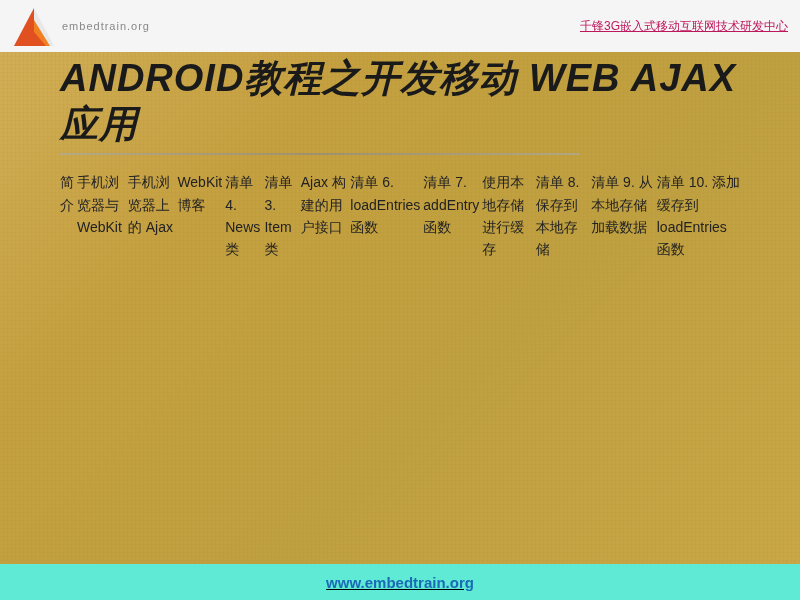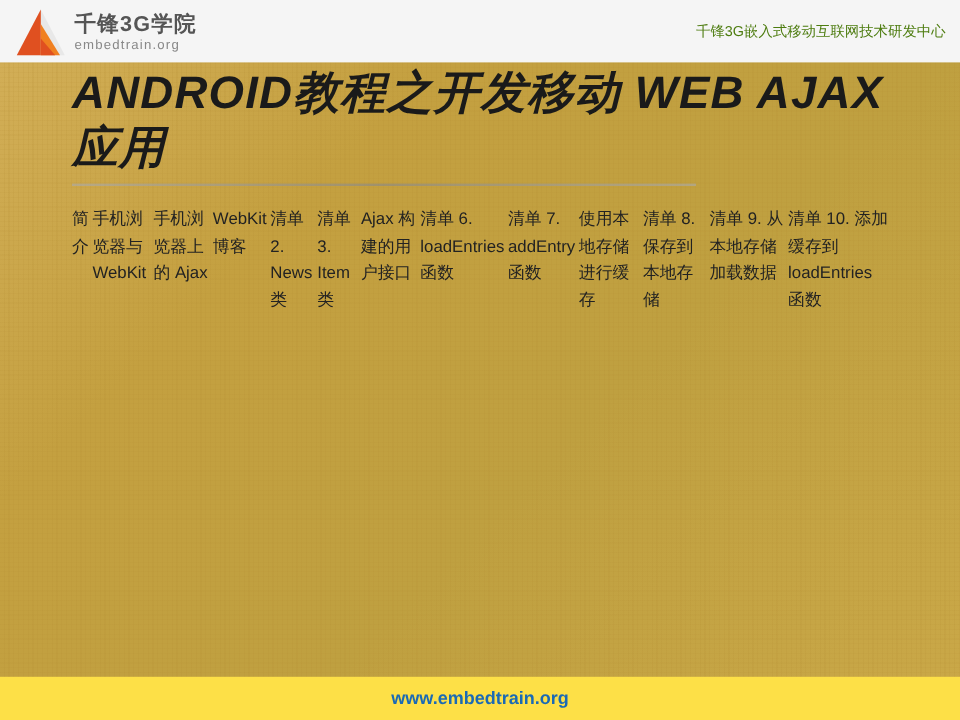--- a/index.html
+++ b/index.html
@@ -71,21 +71,22 @@
     }
 
     .logo-subtitle {
       font-size: 11px;
       color: #888;
       letter-spacing: 1px;
     }
 
     .header-right {
       font-size: 12px;
-      color: #4d7c0f;
+      color: #be185d;
+      text-decoration: underline;
     }
 
     
     .main {
       position: relative;
       padding: 4px 60px 10px 60px;
       z-index: 5;
     }
 
     
@@ -122,26 +123,27 @@
       line-height: 1.6;
     }
 
     
     .footer {
       position: absolute;
       bottom: 0;
       left: 0;
       right: 0;
       height: 36px;
-      background: #fde047;
+      background: #5eead4;
       display: flex;
       align-items: center;
       justify-content: center;
       gap: 40px;
       z-index: 10;
+      text-decoration: underline;
     }
 
     .footer-link {
       font-size: 15px;
       color: #1a6ab5;
       font-weight: bold;
       text-decoration: none;
     }
   </style>
 </head>
@@ -153,39 +155,38 @@
   <div class="logo-area">
 
     <svg class="logo-icon" viewBox="0 0 44 44">
 
       <polygon points="2,42 22,4 42,42" fill="#e8e8e8"></polygon>
       <polygon points="2,42 22,4 22,42" fill="#e05020"></polygon>
       <polygon points="22,42 22,16 38,42" fill="#f08020"></polygon>
       <polygon points="22,42 22,28 34,42" fill="#e05020"></polygon>
     </svg>
     <div class="logo-text-area">
-      <span class="logo-title">千锋3G学院</span>
       <span class="logo-subtitle">embedtrain.org</span>
     </div>
   </div>
   <div class="header-right">千锋3G嵌入式移动互联网技术研发中心</div>
 </div>
 
 <div class="main">
   <div class="page-title">
     <span>ANDROID教程之开发移动 WEB AJAX</span><br>
     <span>应用</span>
   </div>
   <div class="title-underline"></div>
   <div class="content-list" id="content-list">
   <div class="list-item">简介</div>
       <div class="list-item">手机浏览器与 WebKit</div>
       <div class="list-item">手机浏览器上的 Ajax</div>
       <div class="list-item">WebKit 博客</div>
-      <div class="list-item">清单 2. News 类</div>
+      <div class="list-item">清单 4. News 类</div>
       <div class="list-item">清单 3. Item 类</div>
       <div class="list-item">Ajax 构建的用户接口</div>
       <div class="list-item">清单 6. loadEntries 函数</div>
       <div class="list-item">清单 7. addEntry 函数</div>
       <div class="list-item">使用本地存储进行缓存</div>
       <div class="list-item">清单 8. 保存到本地存储</div>
       <div class="list-item">清单 9. 从本地存储加载数据</div>
       <div class="list-item">清单 10. 添加缓存到 loadEntries 函数</div>
     </div>
 </div>

